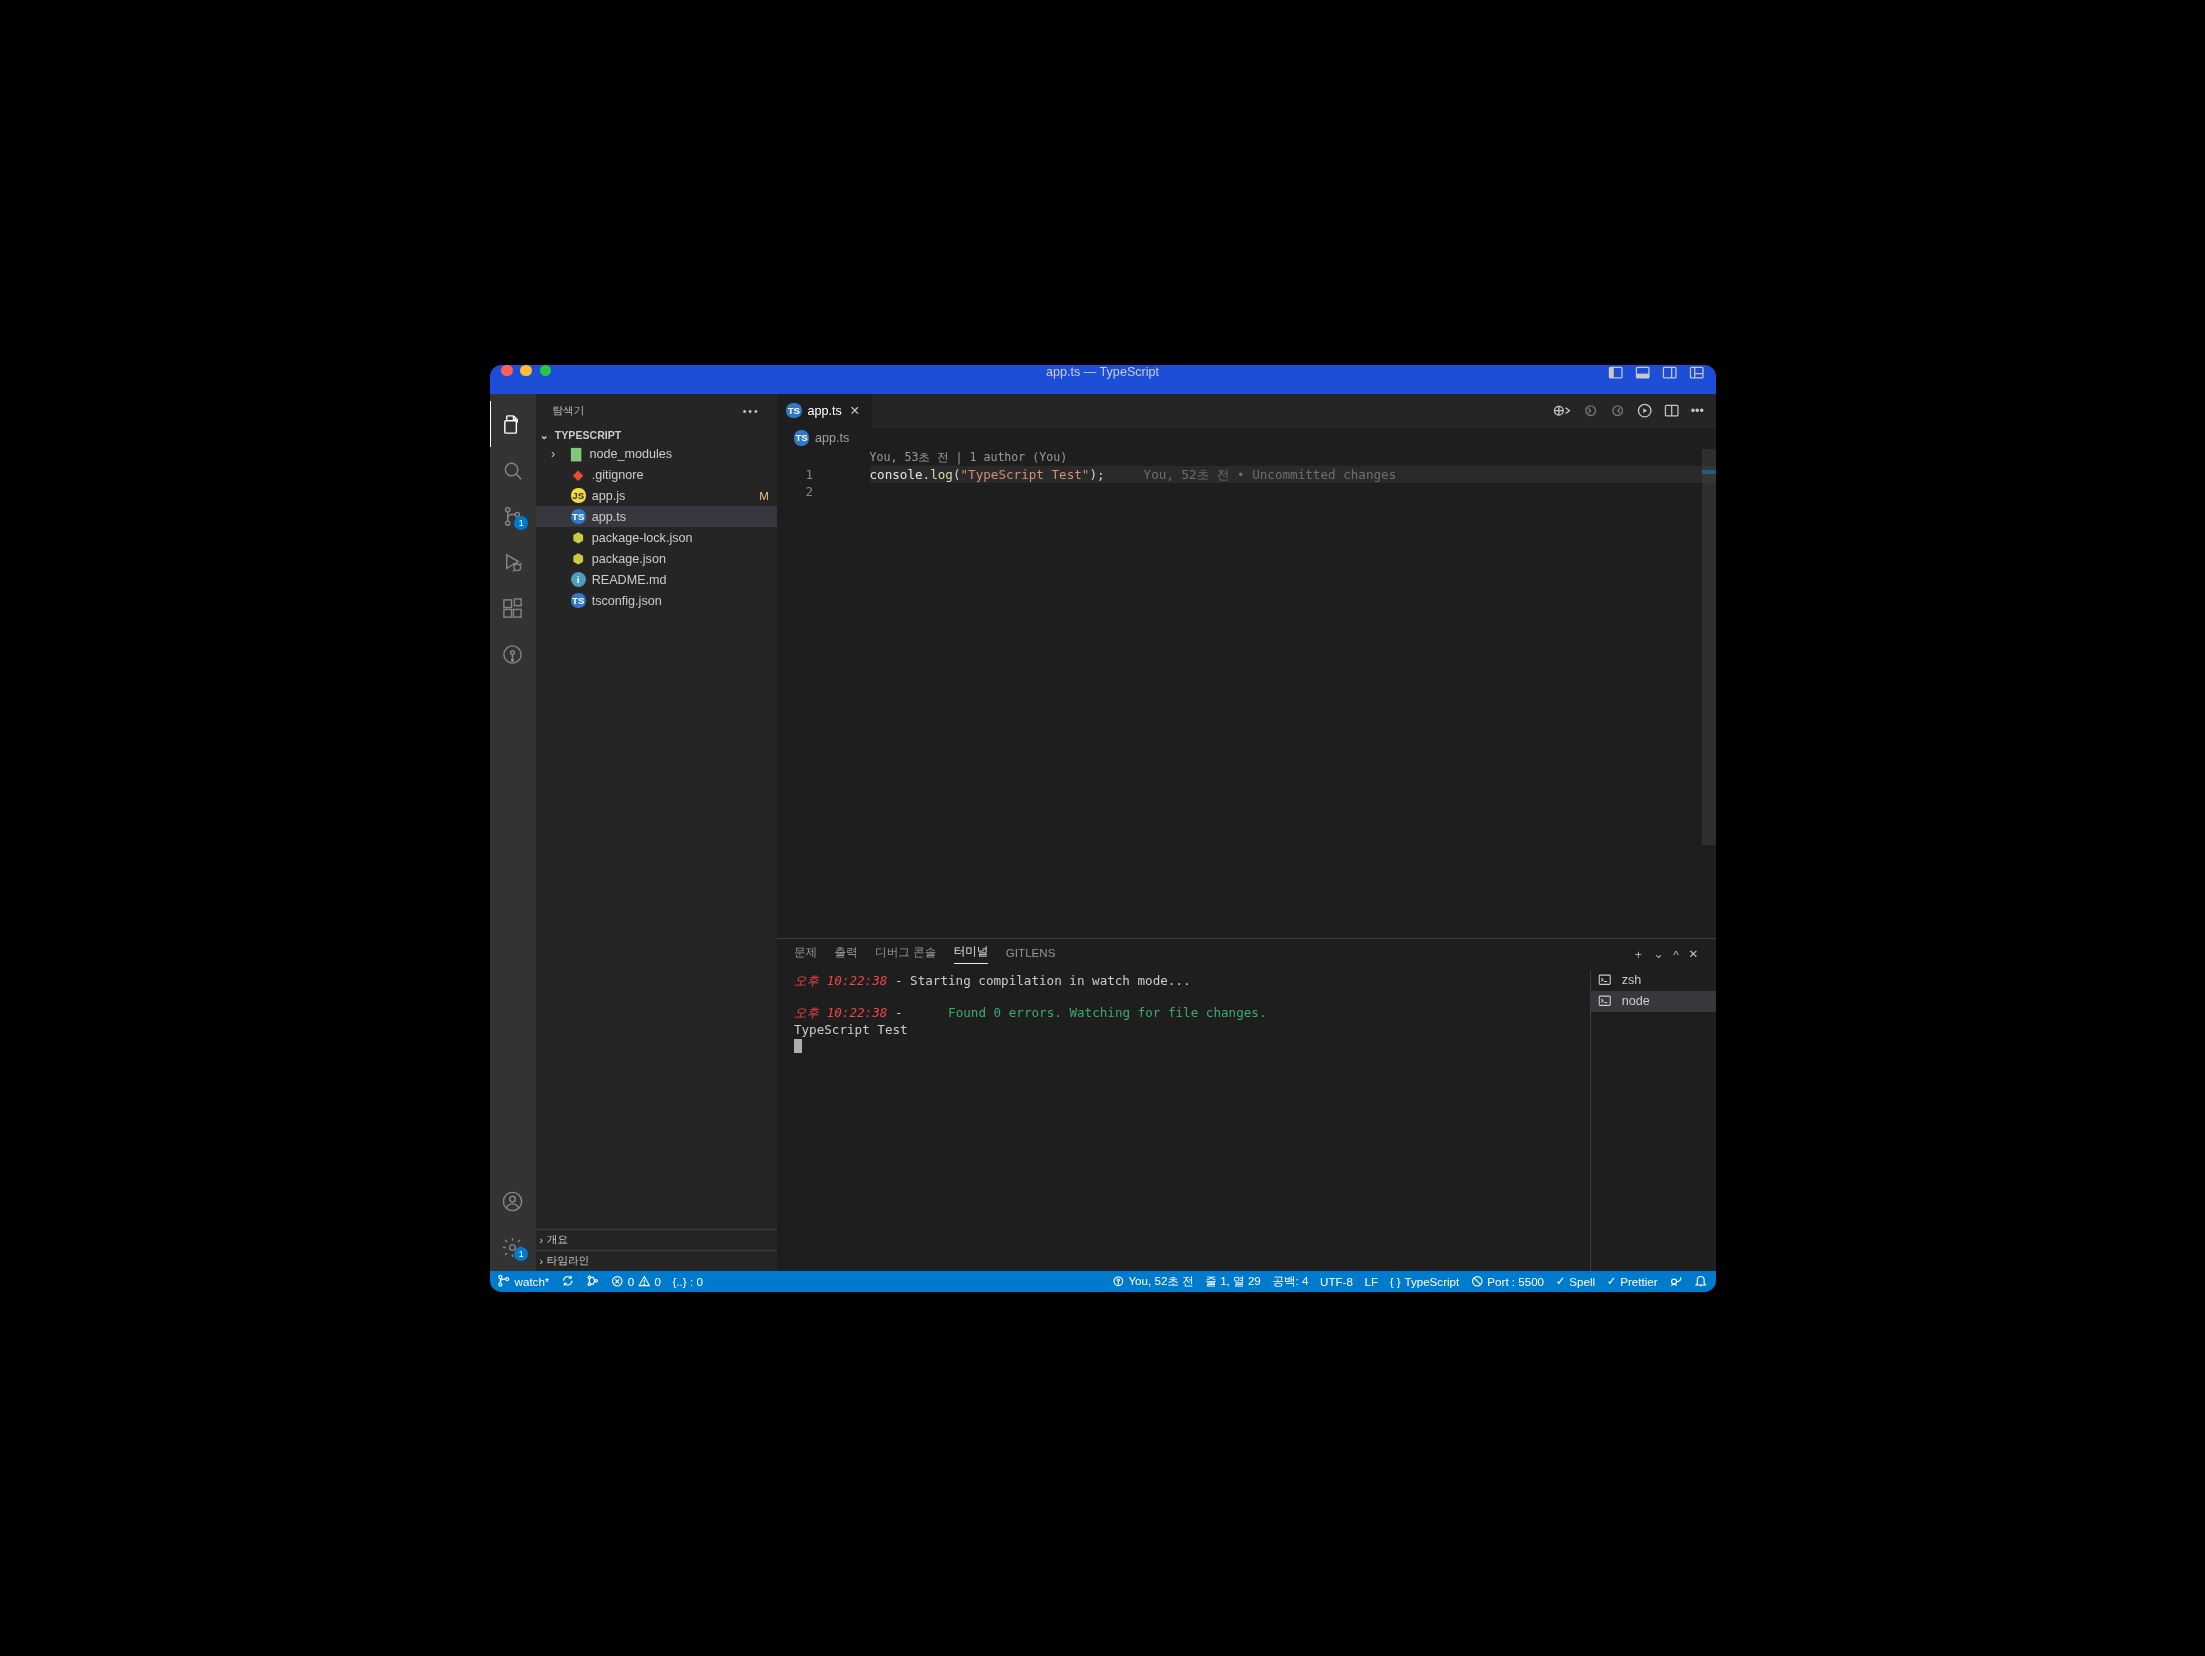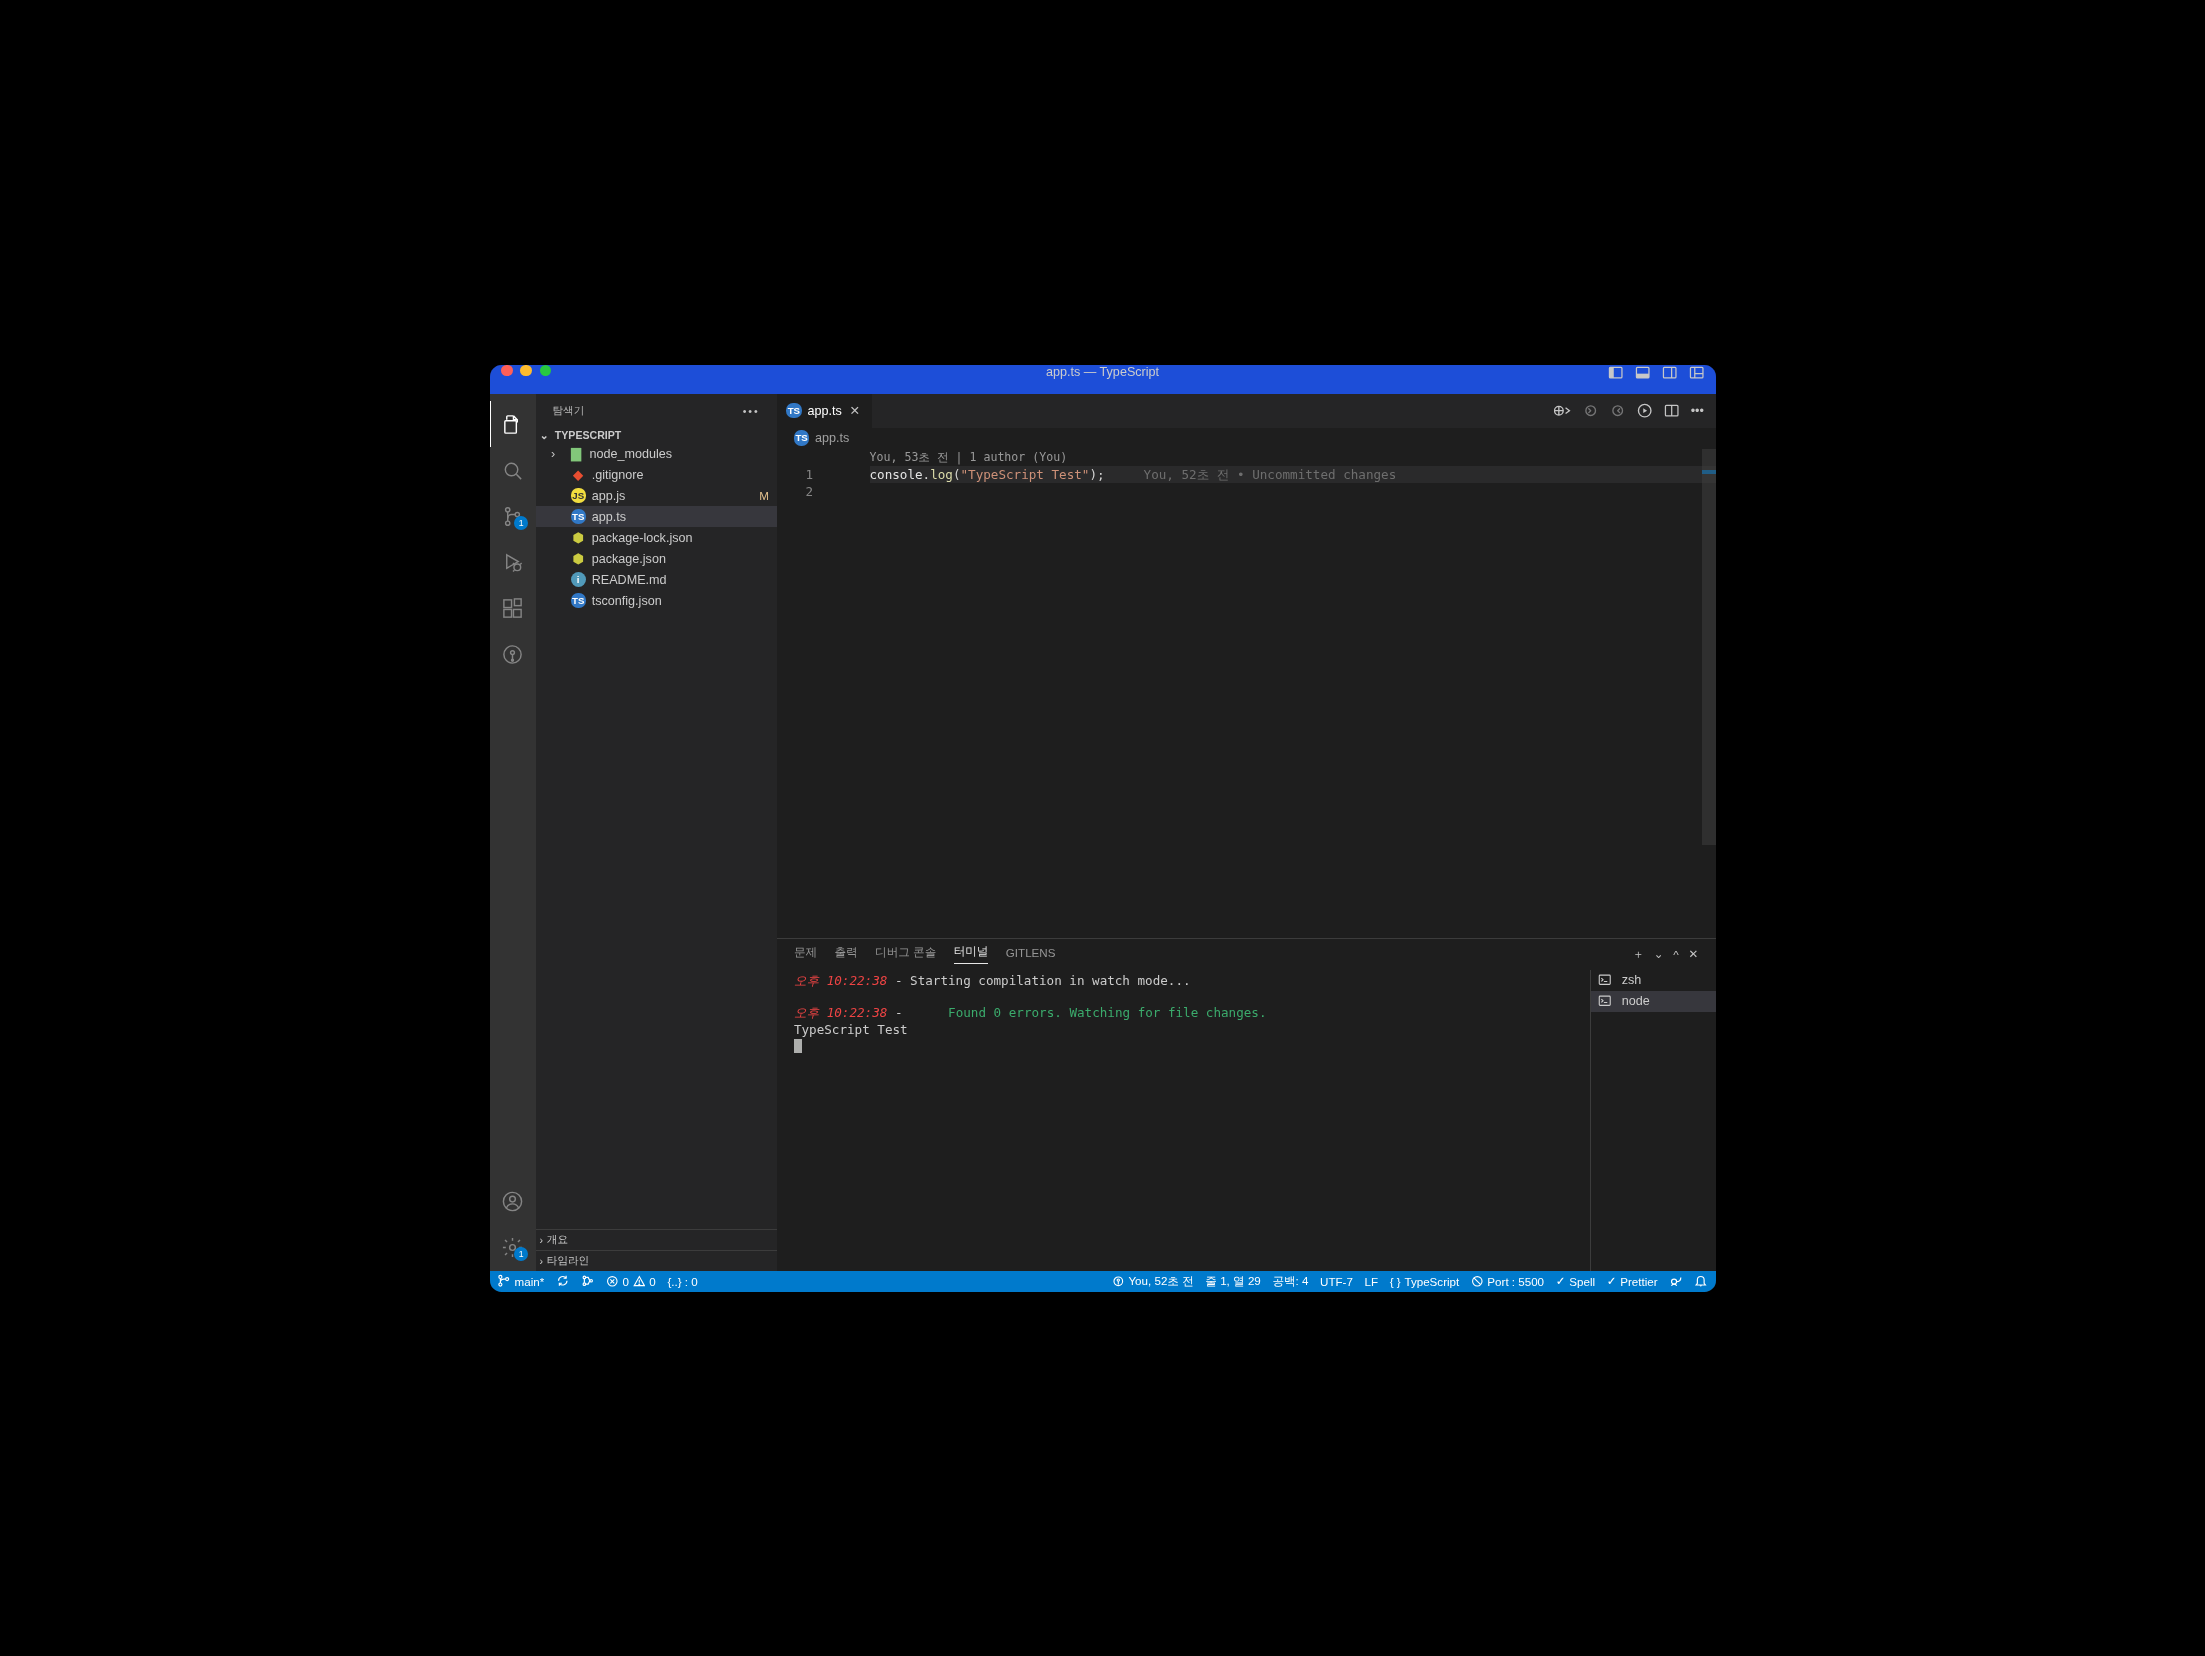--- a/index.html
+++ b/index.html
@@ -360,21 +360,21 @@
   </div>
 
   <div class="statusbar">
     <div class="sb-item">
       <svg width="13.5" height="13.5" viewBox="0 0 16 16" stroke="currentColor" fill="none" stroke-width="1.4">
           <circle cx="4" cy="3.5" r="1.8"></circle>
           <circle cx="4" cy="12.5" r="1.8"></circle>
           <circle cx="12" cy="6" r="1.8"></circle>
           <path d="M4 5.3v5.4M10.2 6H8c-2 0-4 1.5-4 4"></path>
         </svg>
-      <span>main*</span>
+      <span>watch*</span>
     </div>
     <div class="sb-item">
       <svg width="13.5" height="13.5" viewBox="0 0 16 16" stroke="currentColor" fill="none" stroke-width="1.4">
           <path d="M3 8a5 5 0 0 1 9-3M13 8a5 5 0 0 1-9 3"></path>
           <path d="M12 2v3h-3M4 14v-3h3"></path>
         </svg>
     </div>
     <div class="sb-item">
       <svg width="13.5" height="13.5" viewBox="0 0 16 16" stroke="currentColor" fill="none" stroke-width="1.4">
           <circle cx="4" cy="4" r="1.5"></circle>
@@ -401,21 +401,21 @@
     <div class="sb-item">
       <svg width="12.6" height="12.6" viewBox="0 0 16 16" stroke="currentColor" fill="none" stroke-width="1.4">
           <circle cx="8" cy="8" r="5.5"></circle>
           <circle cx="8" cy="6.5" r="1.5"></circle>
           <line x1="8" y1="8" x2="8" y2="12"></line>
         </svg>
       <span>You, 52초 전</span>
     </div>
     <div class="sb-item">줄 1, 열 29</div>
     <div class="sb-item">공백: 4</div>
-    <div class="sb-item">UTF-7</div>
+    <div class="sb-item">UTF-8</div>
     <div class="sb-item">LF</div>
     <div class="sb-item">
       <span>{ }</span>
       <span>TypeScript</span>
     </div>
     <div class="sb-item">
       <svg width="12.6" height="12.6" viewBox="0 0 16 16" stroke="currentColor" fill="none" stroke-width="1.4">
           <circle cx="8" cy="8" r="6"></circle>
           <line x1="4" y1="4" x2="12" y2="12"></line>
         </svg>

